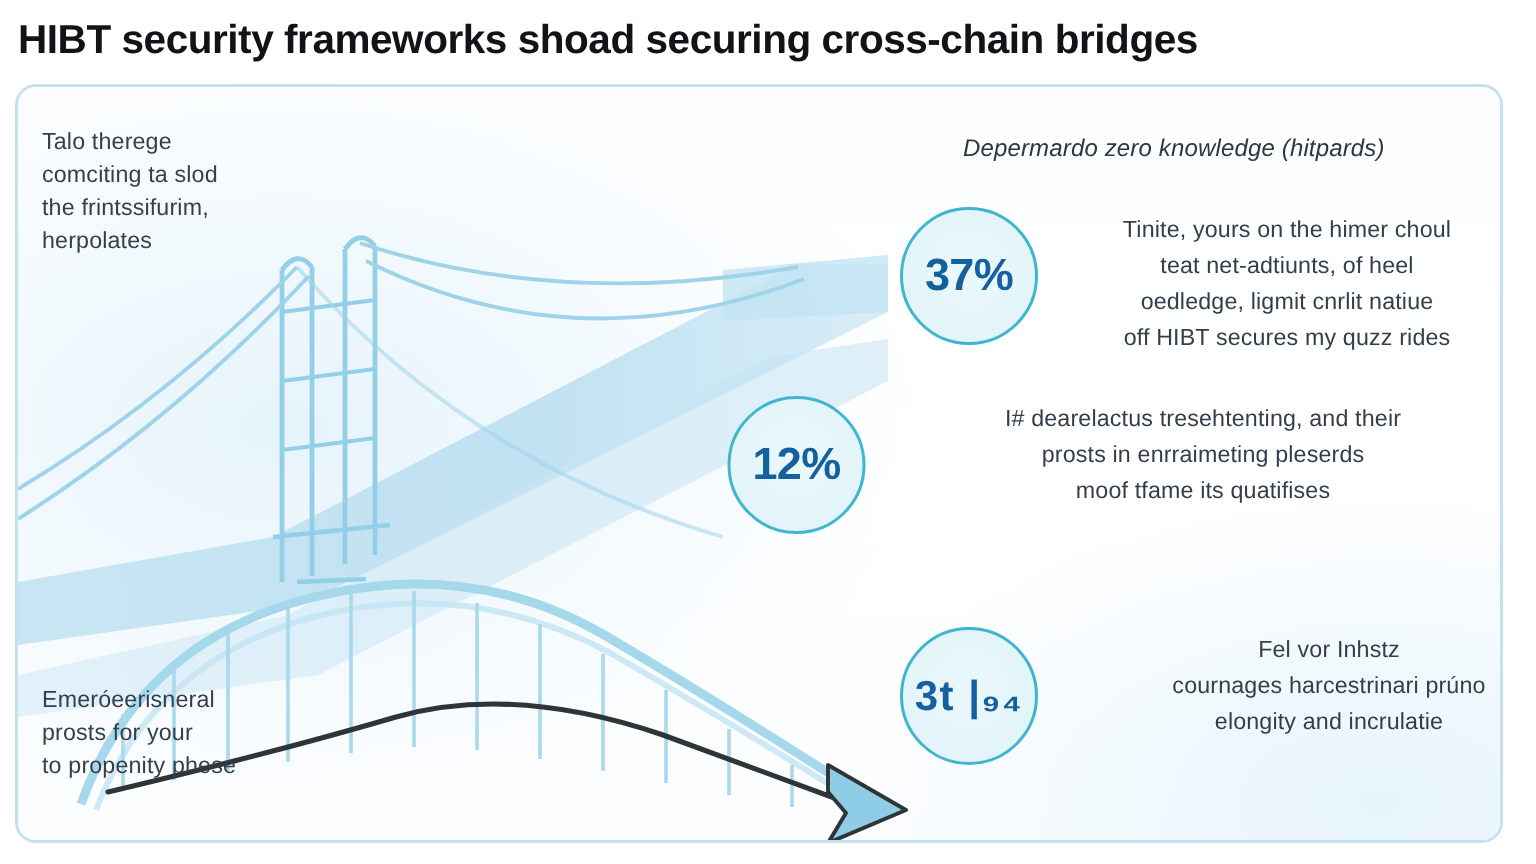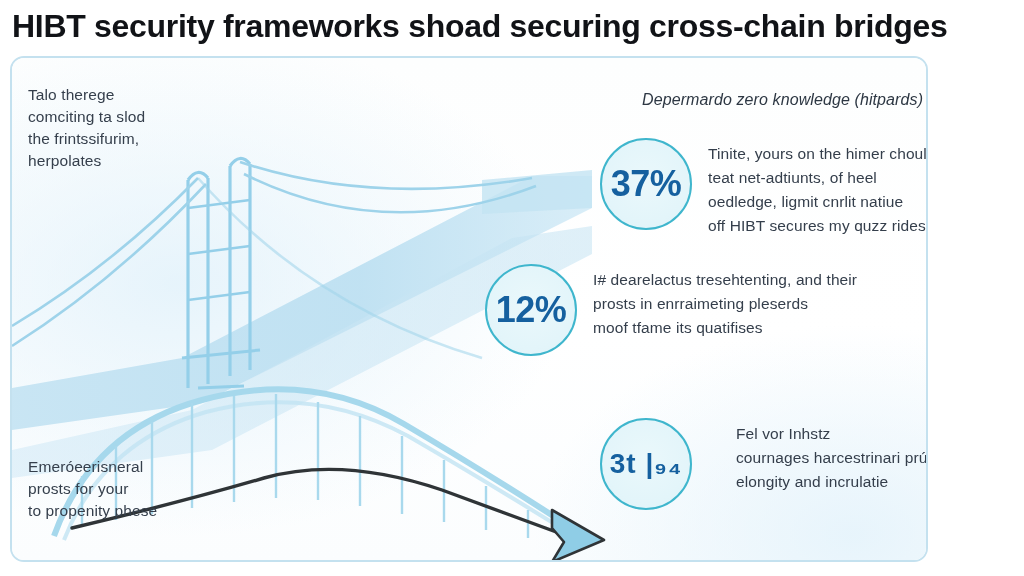--- a/index.html
+++ b/index.html
@@ -13,32 +13,32 @@
     overflow: hidden;
     font-family: "Liberation Sans", sans-serif;
     position: relative;
   }
   #page-title {
     position: absolute;
     left: 12px;
     top: 6px;
     width: 1000px;
     height: 40px;
-    font-size: 32px;
+    font-size: 27px;
     font-weight: bold;
     color: #111317;
     letter-spacing: -0.3px;
     white-space: nowrap;
     line-height: 40px;
   }
   #infographic-card {
     position: absolute;
     left: 10px;
     top: 56px;
-    width: 918px;
+    width: 992px;
     height: 506px;
     box-sizing: border-box;
     border: 2px solid #c4e1ef;
     border-radius: 14px;
     background: #ffffff;
     overflow: hidden;
   }
   .card-wash {
     position: absolute;
     inset: 0;
@@ -99,37 +99,38 @@
     flex: 0 0 92px;
     border-radius: 50%;
     border: 2.5px solid #3fb6cd;
     background: radial-gradient(circle at 50% 45%, #eaf8fb 0%, #e3f5fa 65%, #dff2f8 100%);
     display: flex;
     align-items: center;
     justify-content: center;
     box-sizing: border-box;
   }
   .stat-badge-value {
-    font-size: 36px;
+    font-size: 30px;
     font-weight: bold;
     color: #15609f;
     letter-spacing: -0.5px;
   }
   .stat-badge-value.glyphy {
     font-size: 28px;
     letter-spacing: 1px;
   }
   .stat-text {
     margin-left: 16px;
     color: #343e4b;
     font-size: 15.5px;
     line-height: 24px;
     white-space: pre-line;
     padding-top: 4px;
     letter-spacing: 0.1px;
+    text-align: center;
   }
   #stat-row-1 .stat-text { width: 300px; }
   #stat-row-2 .stat-text { width: 418px; }
   #stat-row-3 .stat-text { width: 300px; margin-left: 44px; }
 </style>
 </head>
 <body>
 
 <div id="page-title">HIBT security frameworks shoad securing cross-chain bridges</div>
 

